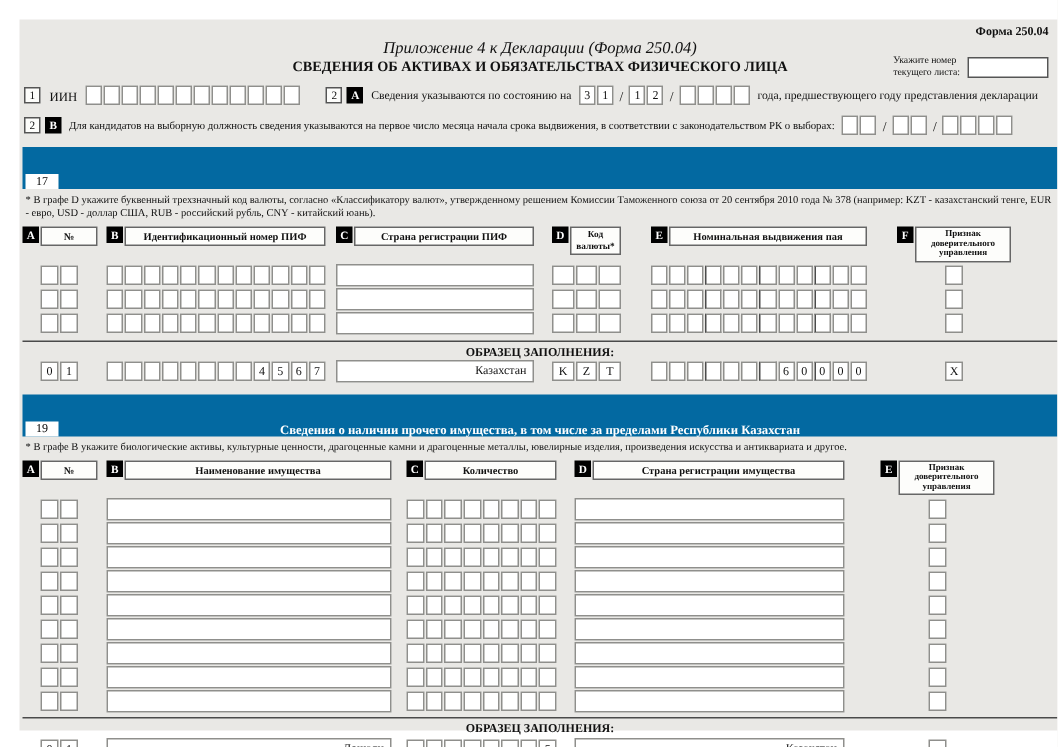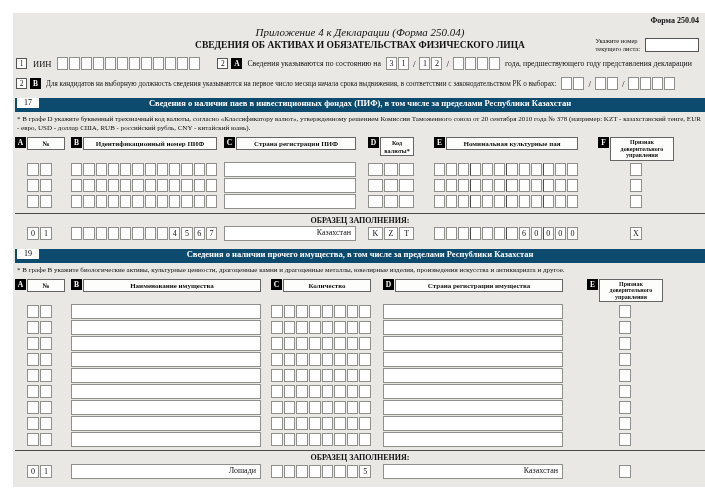--- a/index.html
+++ b/index.html
@@ -25,21 +25,21 @@
   .flabel { font-size:8.5px; margin:0 3px; }
   .ftext { font-size:7.8px; margin:0 2px; }
   .ftext-long { font-size:7.2px; margin:0 2px; }
   .gap-l { margin-left:14px; }
   .slash { font-size:9px; margin:0 1px; }
   .cellrow { display:flex; gap:1px; }
   .cellrow .cell { flex:0 0 11px; }
 
   .cell { display:inline-block; height:13px; background:#fff; border:1px solid #8f8f8c; font-size:8px; line-height:12px; text-align:center; overflow:hidden; }
 
-  .secbar { position:relative; height:14px; background:#0c4a6e; color:#fff; display:flex; align-items:flex-start; margin:8px 2px 0; }
+  .secbar { position:relative; height:28px; background:#0369a1; color:#fff; display:flex; align-items:flex-end; margin:8px 2px 0; }
   .secnum { background:#fff; color:#000; width:22px; height:10px; line-height:10px; text-align:center; font-size:8px; margin-left:2px; z-index:1; }
   .sectitle { position:absolute; left:0; right:0; text-align:center; font-weight:bold; font-size:8.5px; }
 
   .footnote { font-size:7px; line-height:1.3; margin:3px 4px 0; }
 
   .thead { display:flex; align-items:flex-start; margin:4px 2px 2px; }
   .thead .col { display:flex; align-items:flex-start; }
   .hbox { flex:1; min-height:11px; border:1px solid #666; background:#fdfdfb; font-weight:bold; font-size:7px; line-height:10px; text-align:center; padding:1px 1px 0; }
   .hbox.tiny { font-size:6.2px; line-height:8px; }
   .hbox.two-line { font-size:6px; line-height:6.5px; padding:1px; }
@@ -151,21 +151,20 @@
       <span class="cellrow">
           <span class="cell"></span>
           <span class="cell"></span>
           <span class="cell"></span>
           <span class="cell"></span>
         </span>
     </div>
 
     <div class="secbar">
       <span class="secnum">17</span>
-      <span class="sectitle">Сведения о наличии паев в инвестиционных фондах (ПИФ), в том числе за пределами Республики Казахстан</span>
     </div>
     <div class="footnote">* В графе D укажите буквенный трехзначный код валюты, согласно «Классификатору валют», утвержденному решением Комиссии Таможенного союза от 20 сентября 2010 года № 378 (например: KZT - казахстанский тенге, EUR - евро, USD - доллар США, RUB - российский рубль, CNY - китайский юань).</div>
 
     <div class="thead t17">
       <div class="col ca">
         <span class="chip">A</span>
         <span class="hbox">№</span>
       </div>
       <div class="col cb">
         <span class="chip">B</span>
@@ -174,21 +173,21 @@
       <div class="col cc">
         <span class="chip">C</span>
         <span class="hbox">Страна регистрации ПИФ</span>
       </div>
       <div class="col cd">
         <span class="chip">D</span>
         <span class="hbox tiny">Код валюты*</span>
       </div>
       <div class="col ce">
         <span class="chip">E</span>
-        <span class="hbox">Номинальная культурные пая</span>
+        <span class="hbox">Номинальная выдвижения пая</span>
       </div>
       <div class="col cf">
         <span class="chip">F</span>
         <span class="hbox two-line">Признак доверительного управления</span>
       </div>
     </div>
 
     <div id="t17-rows">
         <div class="trow t17">
           <div class="col ca">

